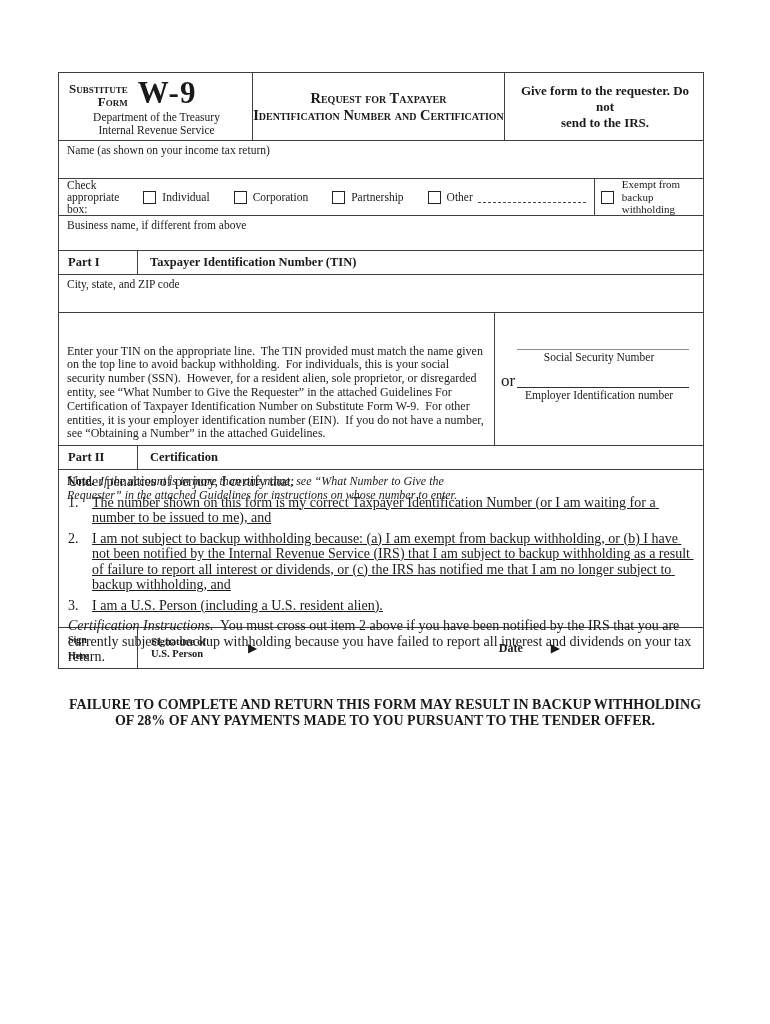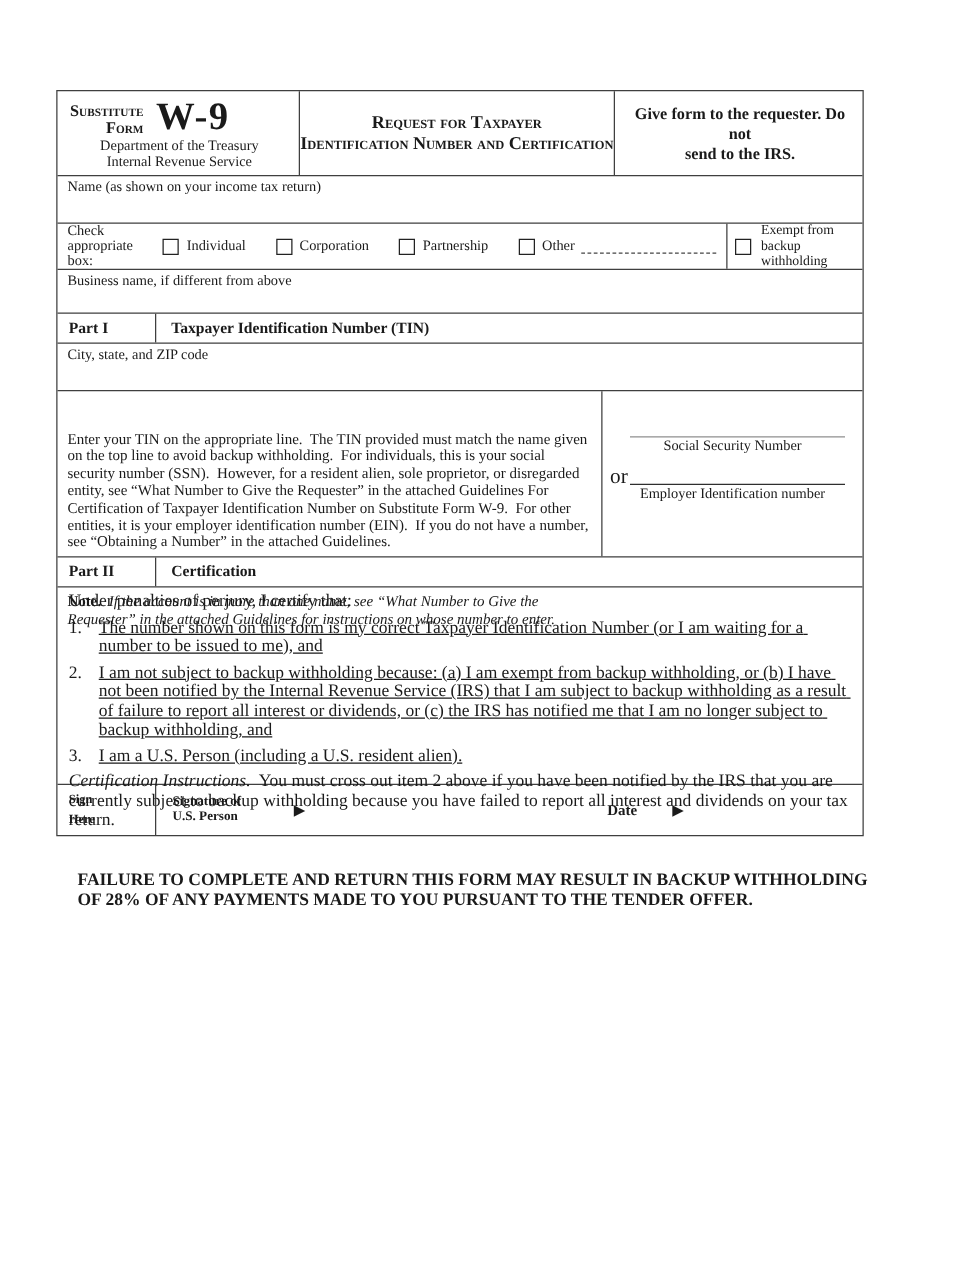--- a/index.html
+++ b/index.html
@@ -8,21 +8,21 @@
     --ssn-line:#8f8f8f;
   }
   *{margin:0;padding:0;box-sizing:border-box;}
   html,body{background:#ffffff;}
   body{
     width:770px;height:1024px;position:relative;overflow:hidden;
     font-family:"Liberation Serif","DejaVu Serif",serif;
     color:var(--ink);
   }
   .sheet{
-    position:absolute;left:45px;top:72px;width:646px;
+    position:absolute;left:58px;top:72px;width:646px;
     border:1px solid var(--border);
   }
   .row{border-top:1px solid var(--border);display:flex;}
   .row:first-child{border-top:none;}
   .cell{min-height:100%;}
 
   
   .hdr{height:67px;}
   .hdr-left{width:193px;padding:6px 8px 2px 10px;}
   .hdr-mid{width:253px;border-left:1px solid var(--border);border-right:1px solid var(--border);
@@ -84,21 +84,21 @@
   .sig-of{font-weight:bold;font-size:10.5px;line-height:12px;margin-left:13px;}
   .arrow{font-size:12px;line-height:12px;margin-left:42px;}
   .sig-area{flex:1;height:100%;}
   .date-label{font-weight:bold;font-size:12px;}
   .date-arrow{margin-left:28px;margin-right:143px;}
   .date-area{width:0;}
 
   
   .footer{
     position:absolute;left:62px;top:697px;width:646px;
-    font-weight:bold;font-size:14px;line-height:16px;
+    text-align:center;font-weight:bold;font-size:14px;line-height:16px;
   }
 </style>
 </head>
 <body>
 
 <div class="sheet">
 
   <div class="row hdr">
     <div class="cell hdr-left">
       <div class="desig-top">

